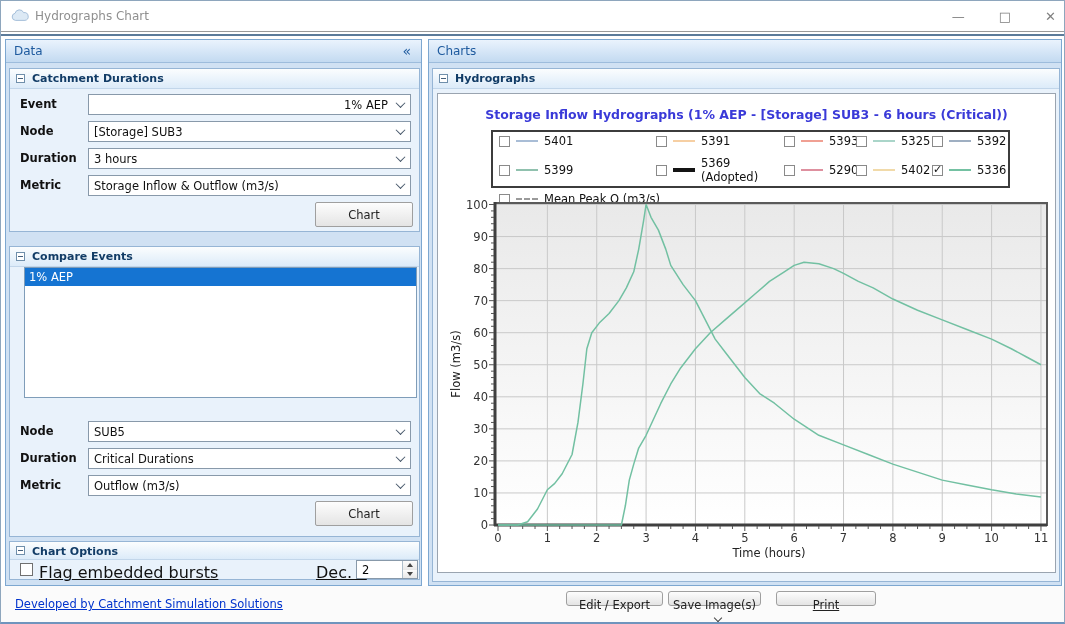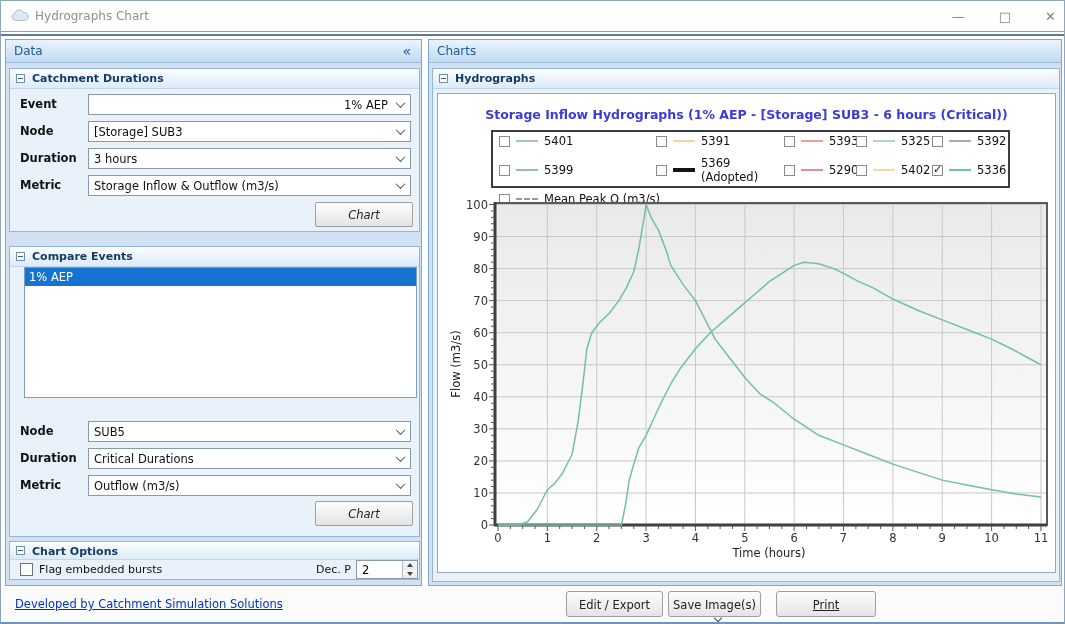--- a/index.html
+++ b/index.html
@@ -32,27 +32,27 @@
     font-size:11px; font-weight:bold; color:#123c66; padding:3px 4px 0 22px; }
   .tog { position:absolute; left:6px; top:5px; width:9px; height:9px; border:1px solid #6f8fab; background:#fff; }
   .tog::before { content:""; position:absolute; left:1px; top:3px; width:5px; height:1px; background:#44607c; }
 
   .frow { position:absolute; left:0; right:0; height:21px; }
   .flabel { position:absolute; left:10px; top:3px; font-size:11.5px; font-weight:bold; color:#111; }
   .combo { position:absolute; left:78px; right:8px; top:0; height:21px; background:#fff; border:1px solid #8899aa; font-size:11.5px; padding:3px 22px 0 5px; color:#111; white-space:nowrap; overflow:hidden; }
   .combo-arrow { position:absolute; right:1px; top:1px; width:18px; height:17px; background:#fff; display:flex; align-items:center; justify-content:center; }
   .chev { width:7px; height:7px; border-right:1.4px solid #47576a; border-bottom:1.4px solid #47576a; transform:rotate(45deg) translate(-1px,-1px); }
   .btn { background:linear-gradient(#fdfdfd,#e4e4e4); border:1px solid #9f9f9f; border-radius:2px; font-size:11.5px; color:#222; text-align:center; cursor:default; }
-  .chart-btn { position:absolute; right:6px; width:98px; height:25px; padding-top:5px;font-style:italic; }
+  .chart-btn { position:absolute; right:6px; width:98px; height:25px; padding-top:5px; }
 
   .listbox { position:absolute; background:#fff; border:1px solid #7f9db9; overflow:hidden; }
   .list-row-selected { height:18px; background:#1574d2; color:#fff; font-size:11.5px; padding:2px 0 0 4px; }
 
   .checkbox { position:absolute; width:13px; height:13px; background:#fff; border:1px solid #707070; }
-  .cb-label { position:absolute; font-size:11px; color:#111; }
+  .cb-label { position:absolute; font-size:16px; color:#111;text-decoration:underline; }
 
   .spinner { position:absolute; width:62px; height:19px; background:#fff; border:1px solid #8899aa; }
   .spin-val { position:absolute; left:5px; top:2px; font-size:11.5px; }
   .spin-btns { position:absolute; right:0; top:0; width:15px; height:100%; border-left:1px solid #aebecb; display:flex; flex-direction:column; }
   .spin-btn { flex:1; display:flex; align-items:center; justify-content:center; background:linear-gradient(#fcfcfc,#e8e8e8); }
   .tri-up { width:0; height:0; border-left:3px solid transparent; border-right:3px solid transparent; border-bottom:4px solid #444; }
   .tri-dn { width:0; height:0; border-left:3px solid transparent; border-right:3px solid transparent; border-top:4px solid #444; }
 
   
   .chart-surface { position:absolute; left:6px; top:51px; width:621px; height:480px; background:#fff; border:1px solid #9aa4b0; }
@@ -60,21 +60,21 @@
   .legend { position:absolute; left:53px; top:36px; width:519px; height:58px; background:#fff; border:2px solid #3c3c3c;
     display:grid; grid-template-columns:157px 128px 72px 76px auto; align-content:space-evenly; padding:2px 6px; row-gap:8px; }
   .leg-item { display:flex; align-items:center; gap:6px; font-size:11.5px; color:#111; }
   .leg-check { width:11px; height:11px; border:1px solid #8a8a8a; background:#fff; flex:none; position:relative; }
   .leg-check .mark { position:absolute; left:0px; top:-3px; font-size:11px; color:#111; }
   .leg-swatch { width:22px; height:0; flex:none; }
 
   
   .footer { position:absolute; left:0; top:585px; width:100%; height:37px; background:#fbfbfb; }
   .dev-link { position:absolute; left:14px; top:11px; font-size:11.5px; color:#0033cc; text-decoration:underline; cursor:pointer; }
-  .foot-btn { position:absolute; top:5px; height:26px; padding-top:6px; border-radius:3px; }
+  .foot-btn { position:absolute; top:5px; height:15px; padding-top:6px; border-radius:3px; }
   .save-chev { display:inline-block; width:6px; height:6px; border-right:1.3px solid #444; border-bottom:1.3px solid #444; transform:rotate(45deg); margin-left:7px; margin-bottom:2px; }
 </style>
 </head>
 <body>
 
 <div class="window">
   <div class="noise"></div>
 
   <div class="titlebar">
     <svg class="app-icon" viewBox="0 0 20 14">

